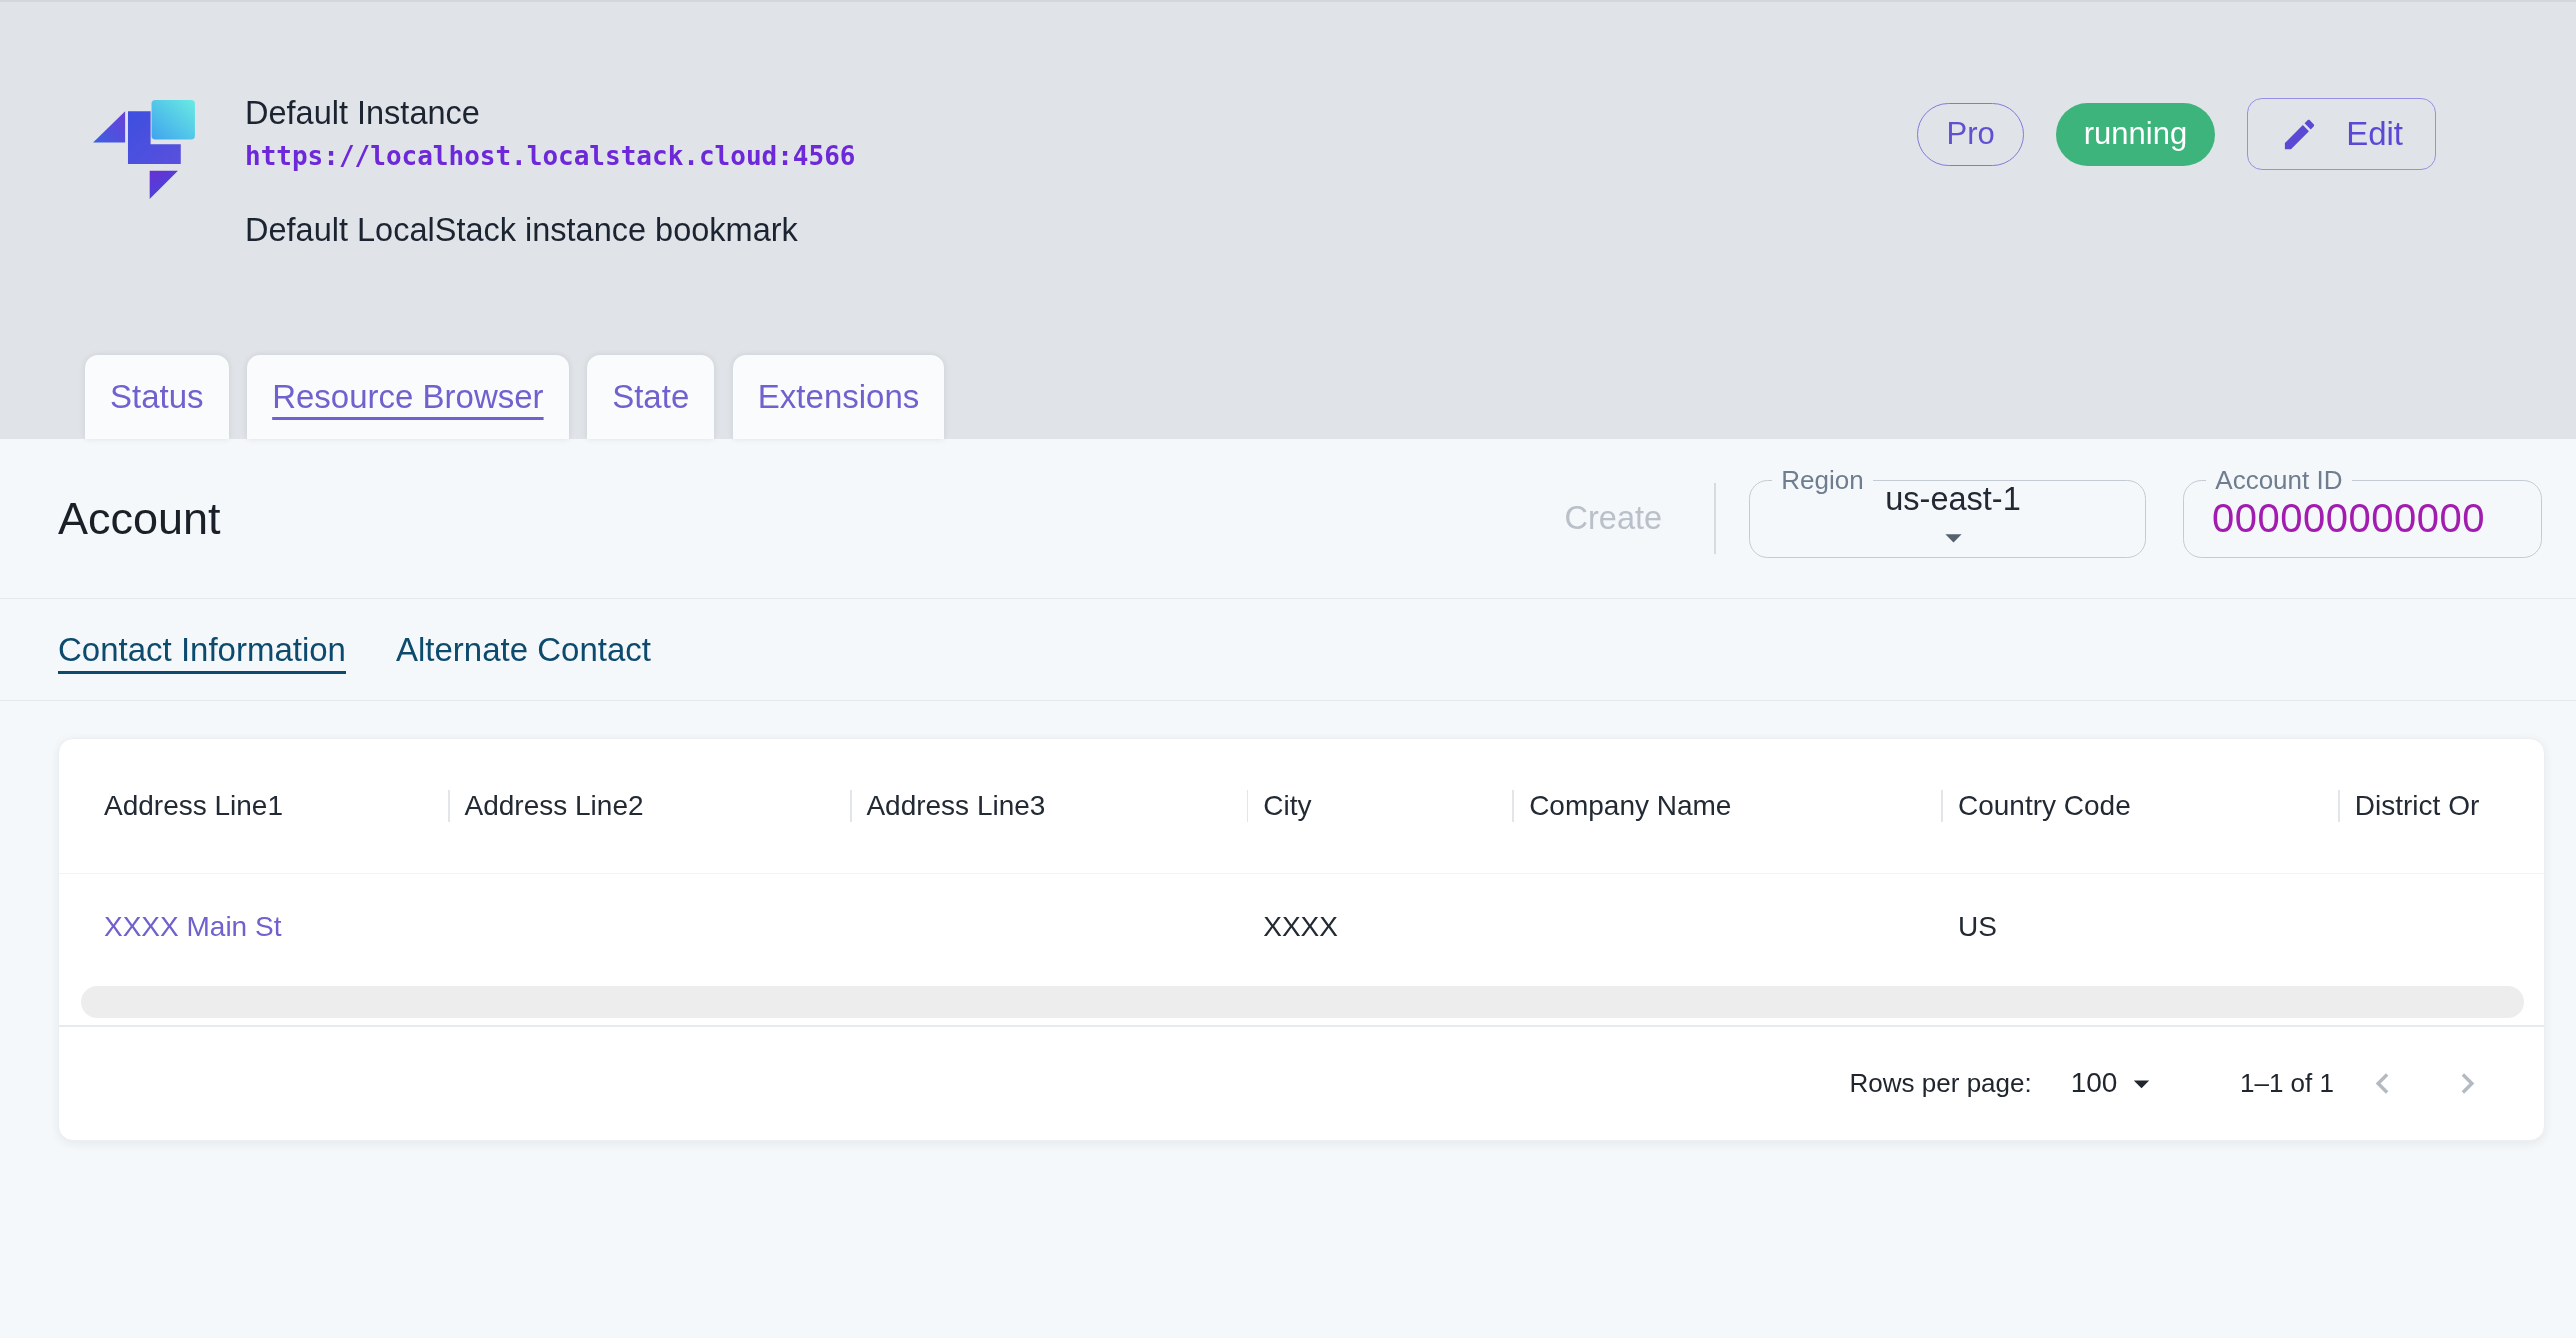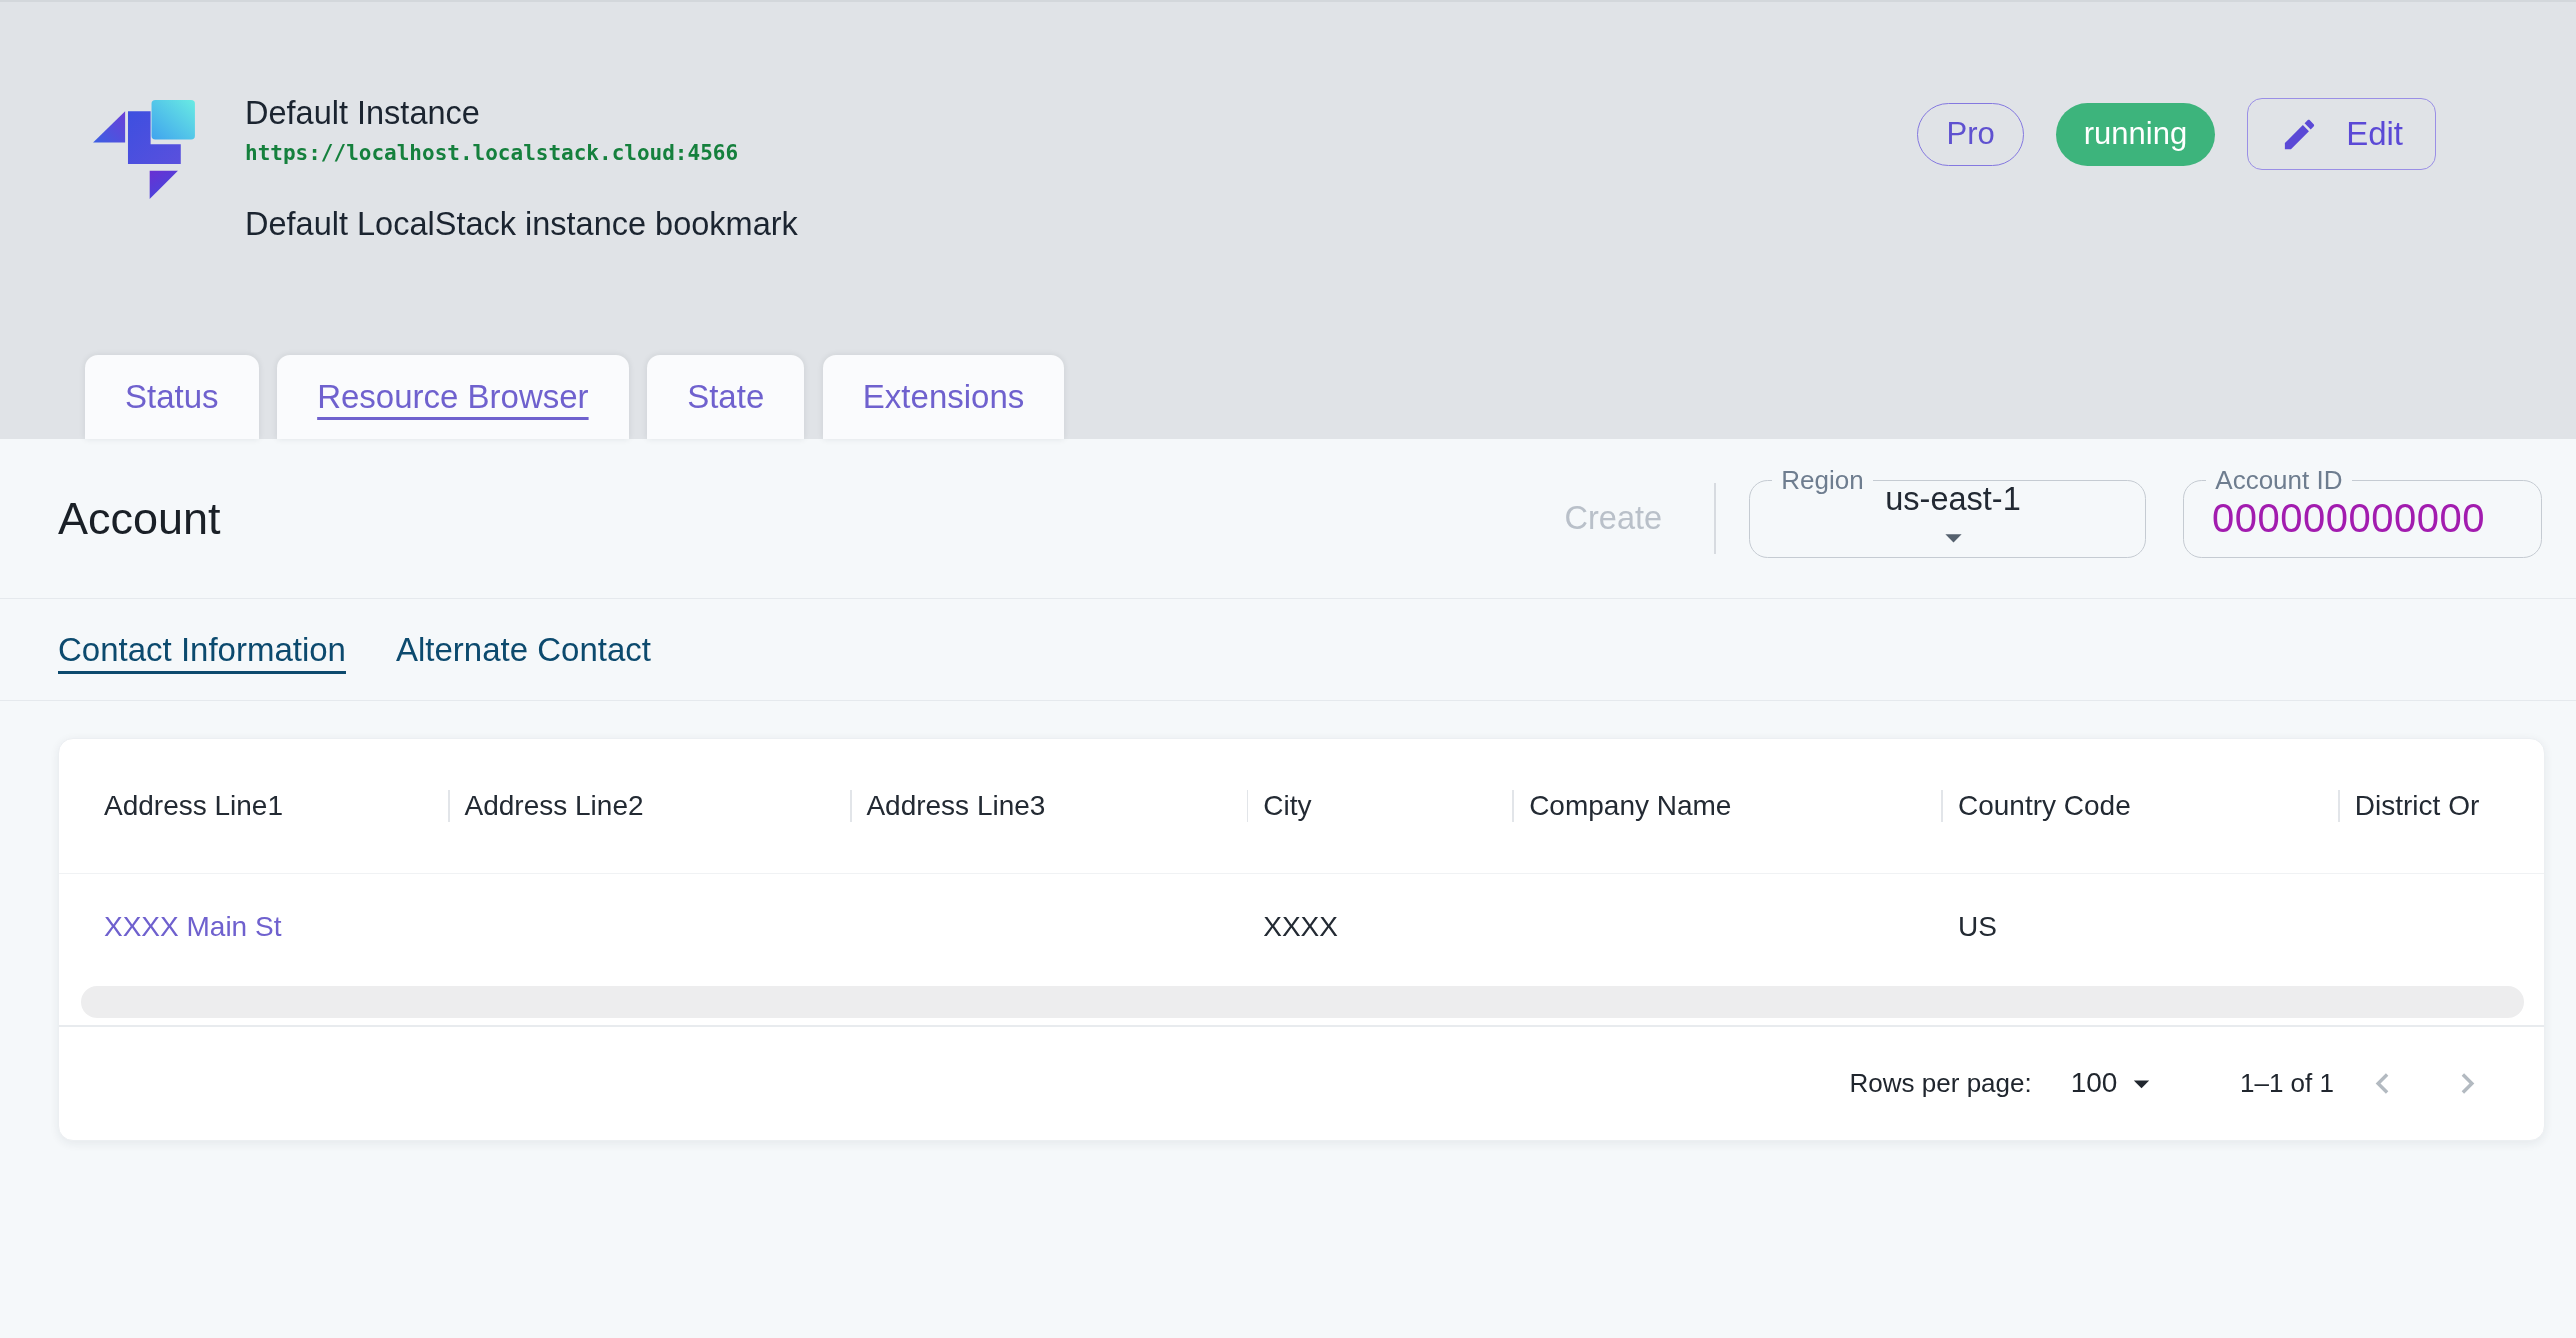--- a/index.html
+++ b/index.html
@@ -5,31 +5,31 @@
   * { margin:0; padding:0; box-sizing:border-box; }
   html,body { width:2576px; height:1338px; }
   body { font-family:"Liberation Sans",sans-serif; background:#f5f8fa; overflow:hidden; }
   .page { position:relative; width:2576px; height:1338px; background:#f5f8fa; }
 
   
   .topbar { position:relative; height:439px; background:#e0e3e7; border-top:2.8px solid #d3d7db; }
   .brand { position:absolute; left:93px; top:91px; display:flex; gap:50px; }
   .logo { width:102px; height:99px; margin-top:7.4px; flex:0 0 auto; }
   .instance-name { font-size:32.5px; color:#1b2430; line-height:1.25; }
-  .instance-url { font-family:"DejaVu Sans Mono",monospace; font-weight:bold; font-size:21px; color:#15803d; margin-top:7.4px; }
+  .instance-url { font-family:"DejaVu Sans Mono",monospace; font-weight:bold; font-size:26px; color:#6d28d9; margin-top:7.4px; }
   .instance-desc { font-size:32.5px; color:#1b2430; margin-top:41px; }
   .topbar-right { position:absolute; right:140px; top:96px; display:flex; align-items:center; gap:32px; }
   .chip { height:63px; border-radius:32px; display:inline-flex; align-items:center; justify-content:center; font-size:31px; padding:0 28px; }
   .chip-pro { border:1.9px solid #8478e0; color:#5f51d0;text-align:center; }
   .chip-running { background:#3db47c; color:#ffffff; }
   .edit-btn { height:72px; border:1.9px solid #9a8fe6; border-radius:15px; background:transparent; color:#5b49d6;
               font-size:33px; font-family:inherit; display:inline-flex; align-items:center; gap:27px; padding:0 32px; cursor:pointer; }
   .tabs { position:absolute; left:85px; bottom:0; display:flex; gap:18.6px; }
   .tab { height:84px; background:#fafbfd; border-radius:13px 13px 0 0; display:flex; align-items:center;
-         padding:0 40px; font-size:33px; color:#6f61ce; box-shadow:0 0 6.5px rgba(25,35,50,.10); cursor:pointer; white-space:nowrap; }
+         padding:0 25px; font-size:33px; color:#6f61ce; box-shadow:0 0 6.5px rgba(25,35,50,.10); cursor:pointer; white-space:nowrap; }
   .tab.active span { text-decoration:underline; text-underline-offset:9.3px; text-decoration-thickness:2.8px; }
 
   
   .resource-header { height:160px; border-bottom:1.9px solid #e5e9ed; display:flex; align-items:center;
                      justify-content:space-between; padding:0 34px 0 58px; }
   .page-title { font-size:45px; font-weight:400; color:#1a2027; }
   .controls { display:flex; align-items:center; }
   .create-btn { font-size:32.5px; color:#b9c0c9; background:none; border:none; font-family:inherit; margin-right:52px; cursor:default; }
   .vdiv { width:1.9px; height:71px; background:#d7dbe0; margin-right:33px; }
   .field { position:relative; height:78px; border:1.9px solid #c5cbd2; border-radius:18.6px; display:flex; align-items:center; }

